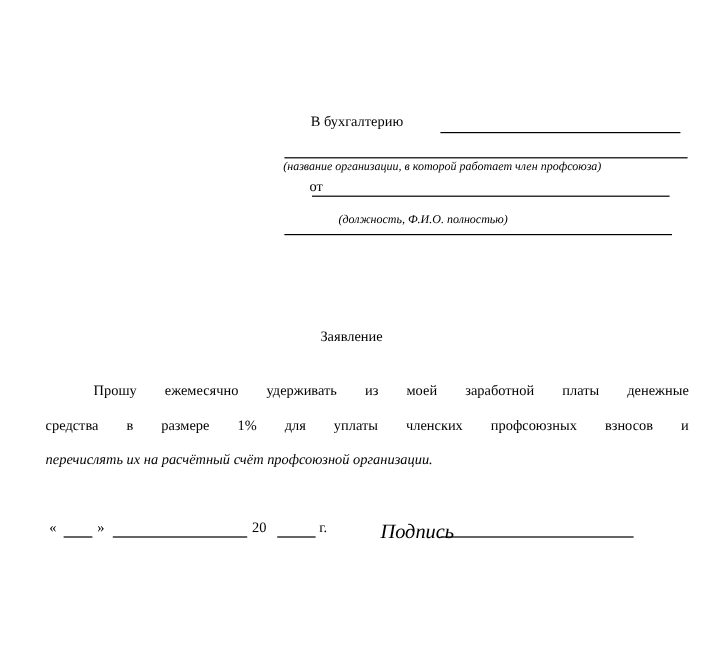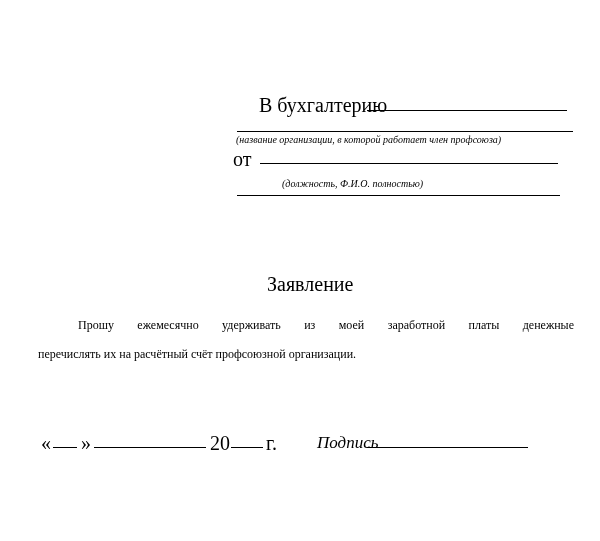--- a/index.html
+++ b/index.html
@@ -1,46 +1,47 @@
 <!DOCTYPE html>
 <html><head>
 <meta charset="utf-8">
 <style>
   html, body { margin:0; padding:0; }
   body { width:600px; height:541px; background:#ffffff; position:relative; overflow:hidden;
          font-family:"Liberation Serif", "DejaVu Serif", serif; color:#000; }
   .abs { position:absolute; white-space:nowrap; }
   .line { position:absolute; border-bottom:1px solid #000; height:0; }
-  .f16 { font-size:20px; }
+  .f16 { font-size:12px; }
   .ital { font-style:italic; font-size:10px; }
   .para { position:absolute; left:38px; width:536px; font-size:12px; line-height:29px; text-align:justify; }
   .para .l { display:block; text-align:justify; text-align-last:justify; height:29px; }
-  .para .l.last { text-align-last:left; }
+  .para .l.last { text-align-last:left;font-style:italic; }
 </style>
 </head>
 <body>
 
 <div>
 
   <span class="abs f16" style="left:259px; top:94px;">В бухгалтерию</span>
   <div class="line" style="left:367px; top:110px; width:200px;"></div>
 
   <div class="line" style="left:237px; top:131px; width:336px;"></div>
   <span class="abs ital" style="left:236px; top:134px;">(название организации, в которой работает член профсоюза)</span>
 
-  <span class="abs f16" style="left:233px; top:148px;">от</span>
+  <span class="abs f16" style="left:258px; top:148px;">от</span>
   <div class="line" style="left:260px; top:163px; width:298px;"></div>
   <span class="abs ital" style="left:282px; top:178px;">(должность, Ф.И.О. полностью)</span>
 
   <div class="line" style="left:237px; top:195px; width:323px;"></div>
 
   <span class="abs f16" style="left:267px; top:273px;text-align:right;">Заявление</span>
 
   <div class="para" style="top:311px;">
     <span class="l" style="padding-left:40px;">Прошу ежемесячно удерживать из моей заработной платы денежные</span>
+    <span class="l">средства в размере 1% для уплаты членских профсоюзных взносов и</span>
     <span class="l last">перечислять их на расчётный счёт профсоюзной организации.</span>
   </div>
 
   <span class="abs f16" style="left:41px; top:432px;">«</span>
   <div class="line" style="left:53px; top:447px; width:24px;"></div>
   <span class="abs f16" style="left:81px; top:432px;">»</span>
   <div class="line" style="left:94px; top:447px; width:112px;"></div>
   <span class="abs f16" style="left:210px; top:432px;">20</span>
   <div class="line" style="left:231px; top:447px; width:32px;"></div>
   <span class="abs f16" style="left:266px; top:432px;">г.</span>

